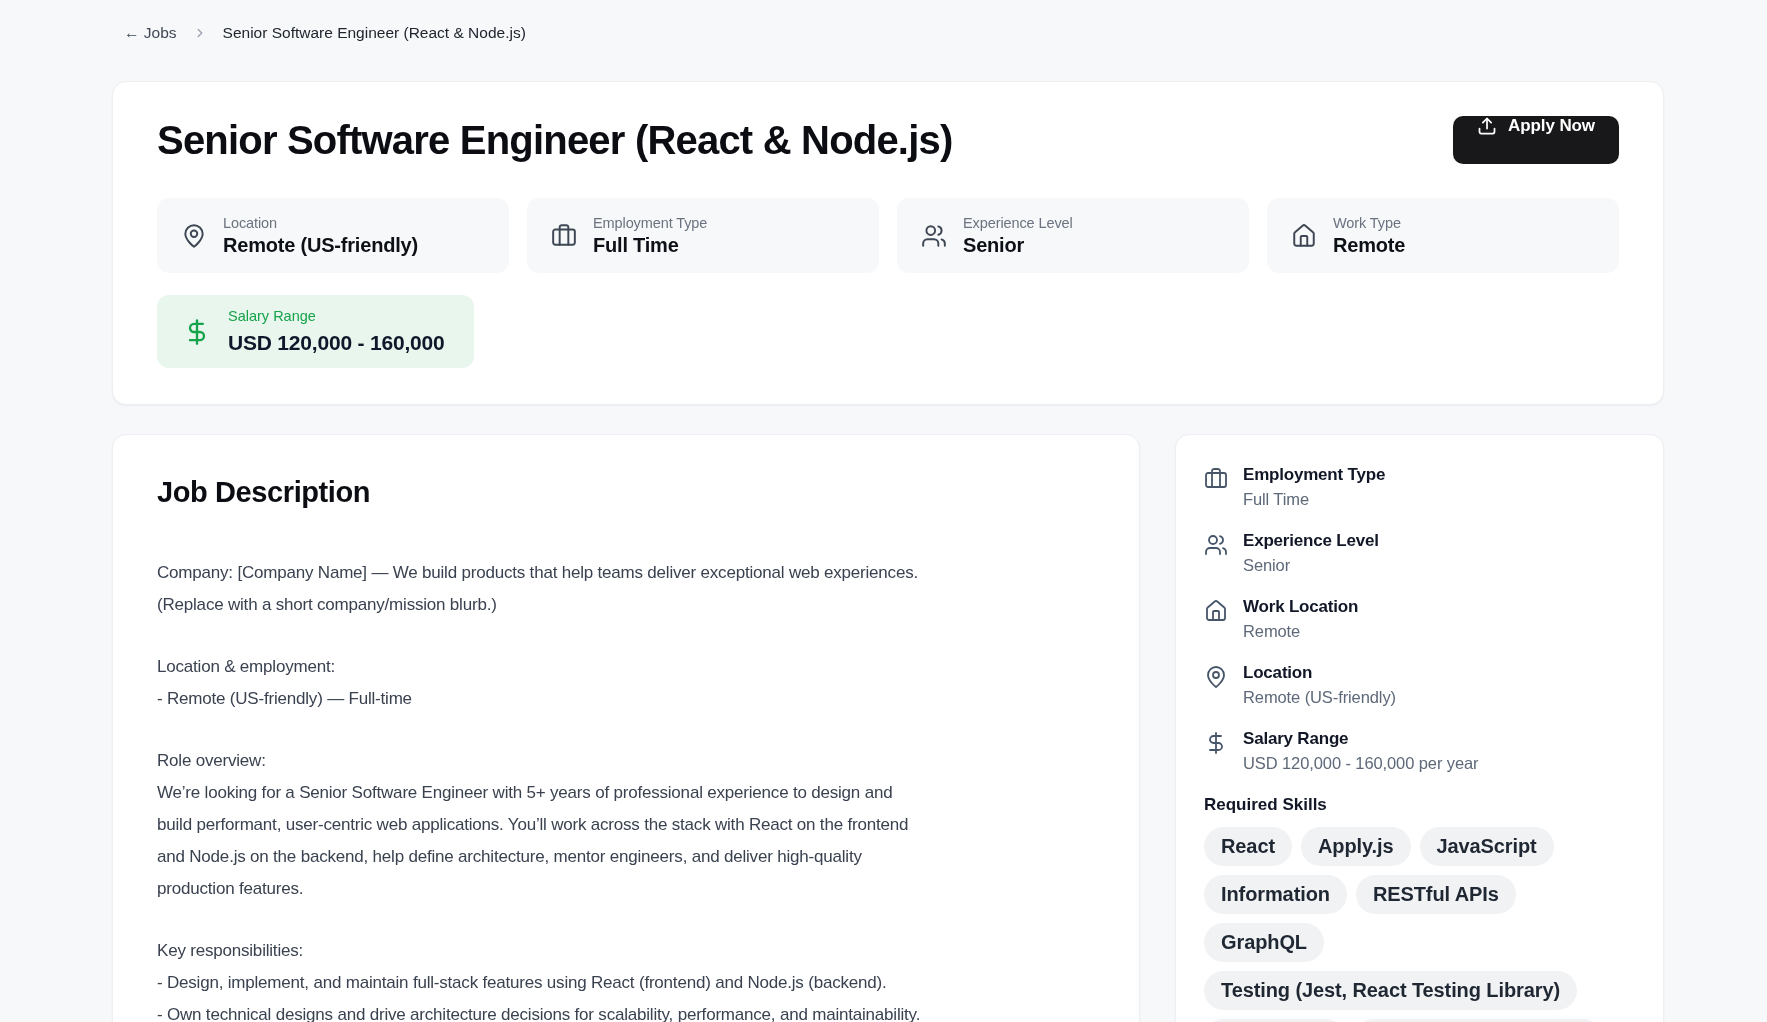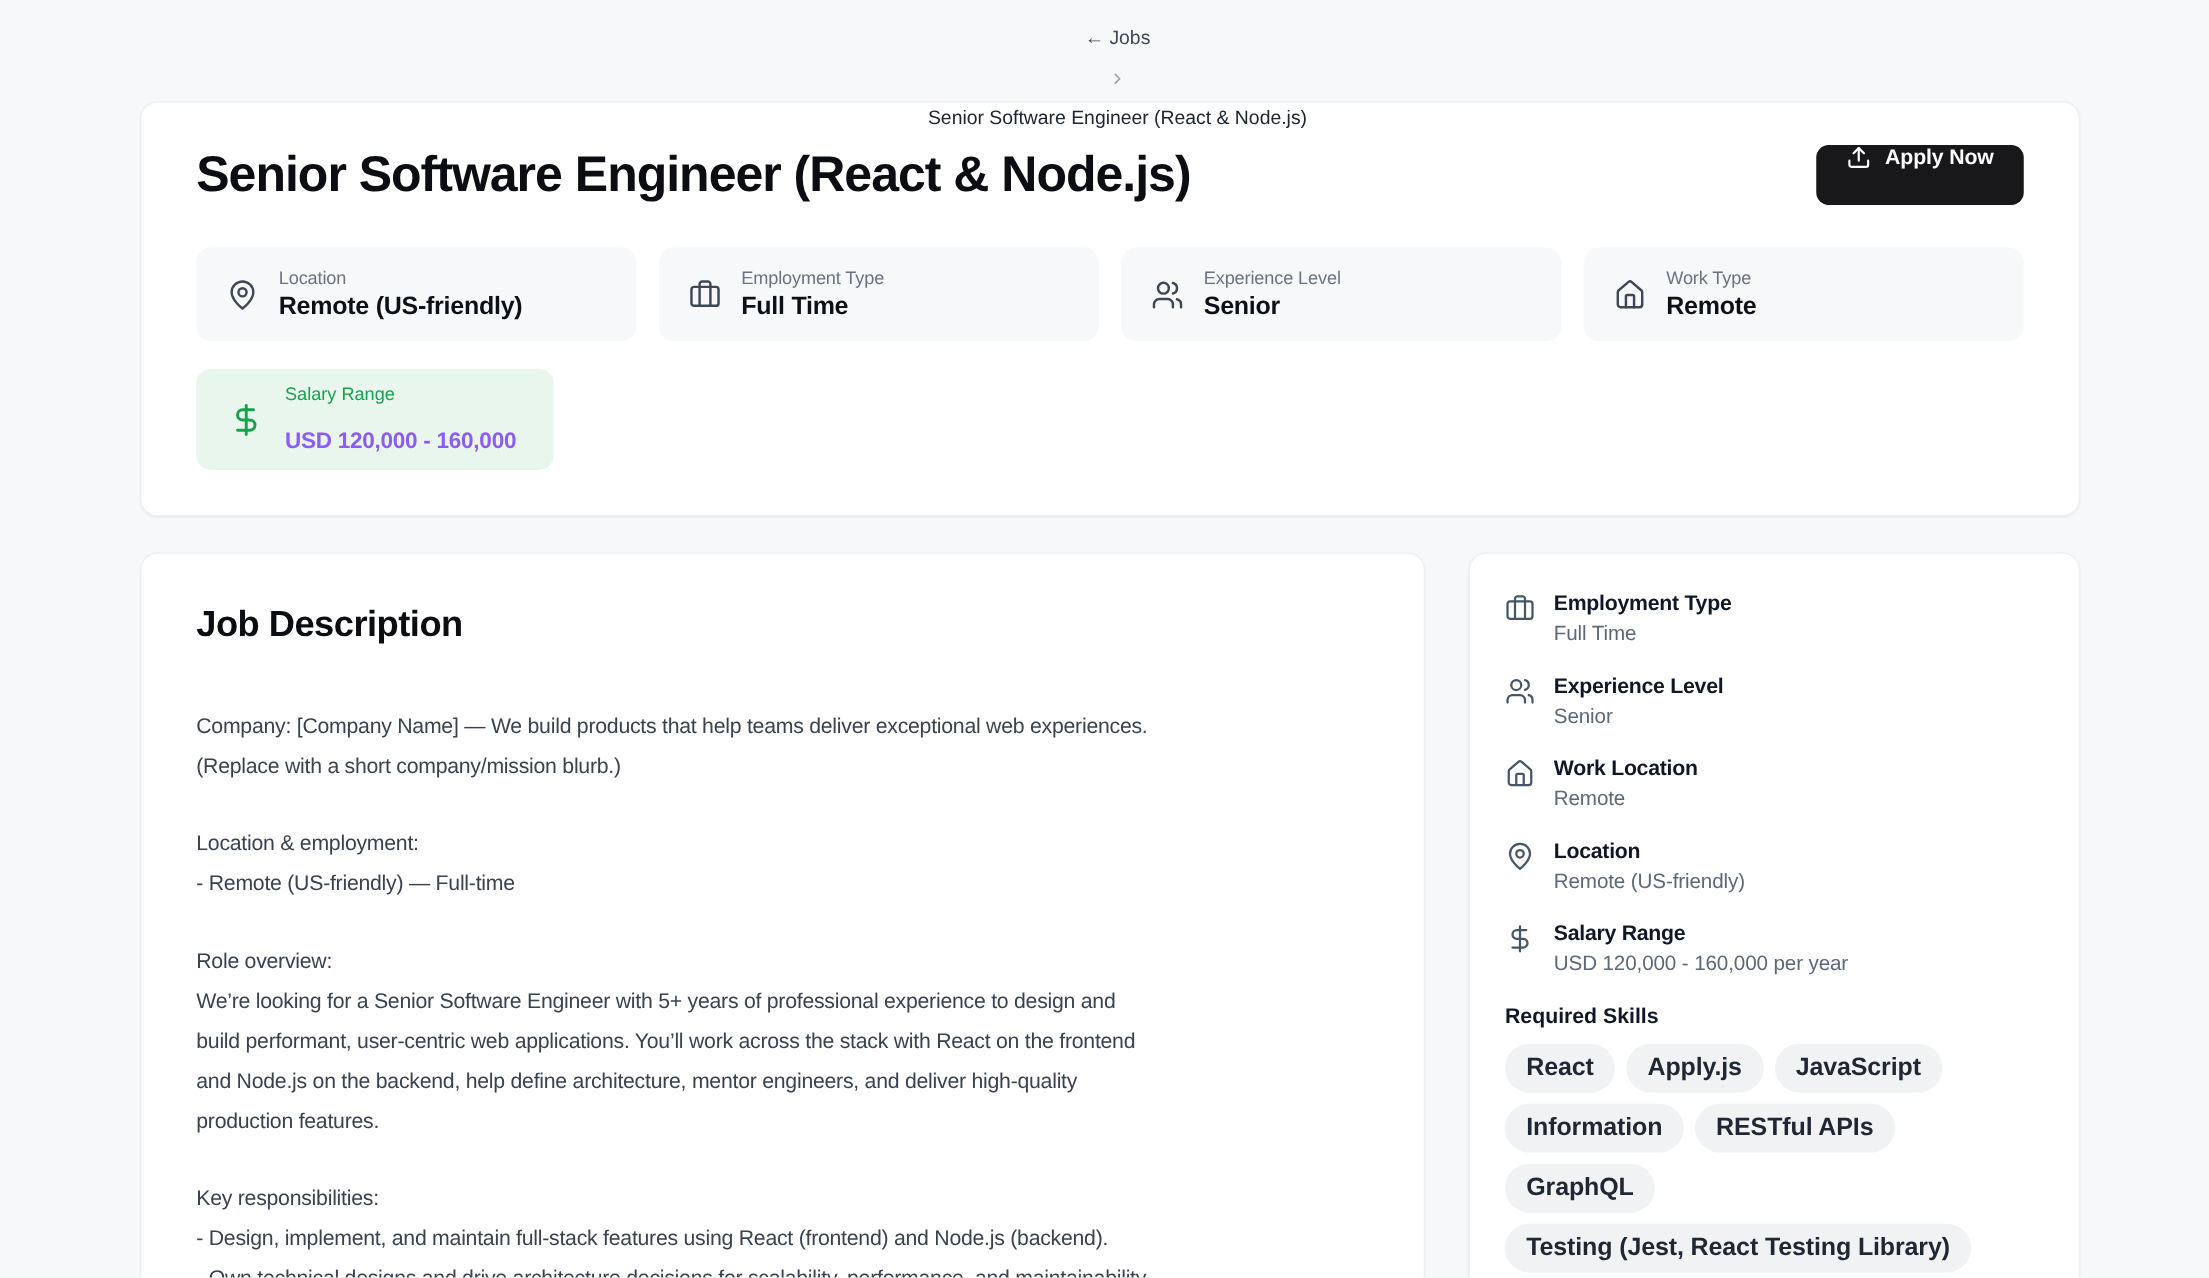--- a/index.html
+++ b/index.html
@@ -10,21 +10,21 @@
     background: #f7f8fa;
     font-family: "Liberation Sans", sans-serif;
     color: #111827;
   }
   .container { width: 1552px; margin-left: 112px; padding-top: 22px; }
 
   
   .breadcrumb {
     display: flex; align-items: center; gap: 16px;
     padding-left: 12px; margin-bottom: 38px;
-    font-size: 15.5px; color: #4b5563; height: 21px; flex-direction: column;
+    font-size: 15.5px; color: #4b5563; height: 21px;
   }
   .breadcrumb .back { color: #3f4854; cursor: pointer; }
   .breadcrumb .chev { color: #9ca3af; display: flex; align-items: center; }
   .breadcrumb .current { color: #20262f; font-weight: 500; }
 
   .card {
     background: #ffffff;
     border: 1px solid #edeff2;
     border-radius: 14px;
     box-shadow: 0 1px 2px rgba(16,24,40,.05);
@@ -59,21 +59,21 @@
   .hl-value { font-size: 20px; font-weight: 700; color: #0d1117; margin-top: 3px; letter-spacing: -0.2px; }
 
   .salary-card {
     display: inline-flex; align-items: center; gap: 17px;
     background: #e8f6ee; border-radius: 12px;
     padding: 13px 30px 13px 26px; margin-top: 22px;
   }
   .salary-icon { width: 28px; height: 28px; color: #16a34a; flex: none; }
   .salary-icon svg { width: 28px; height: 28px; display: block; }
   .salary-label { font-size: 14.5px; color: #16a34a; font-weight: 500; }
-  .salary-value { font-size: 18px; font-weight: 800; color: #8b5cf6; margin-top: 18px; letter-spacing: -0.2px; }
+  .salary-value { font-size: 21px; font-weight: 800; color: #0f172a; margin-top: 7px; letter-spacing: -0.2px; }
 
   
   .content-row { display: flex; gap: 35px; margin-top: 29px; align-items: flex-start; }
   .jd-card { width: 1028px; height: 1200px; padding: 40px 44px; }
   .jd-title { margin: 0 0 48px; font-size: 29px; font-weight: 800; letter-spacing: -0.4px; color: #0b0d12; line-height: 34px; }
   .jd-p {
     margin: 0 0 30px; font-size: 17px; line-height: 32px;
     color: #3a4250; white-space: pre-line; letter-spacing: -0.2px;
   }
 

